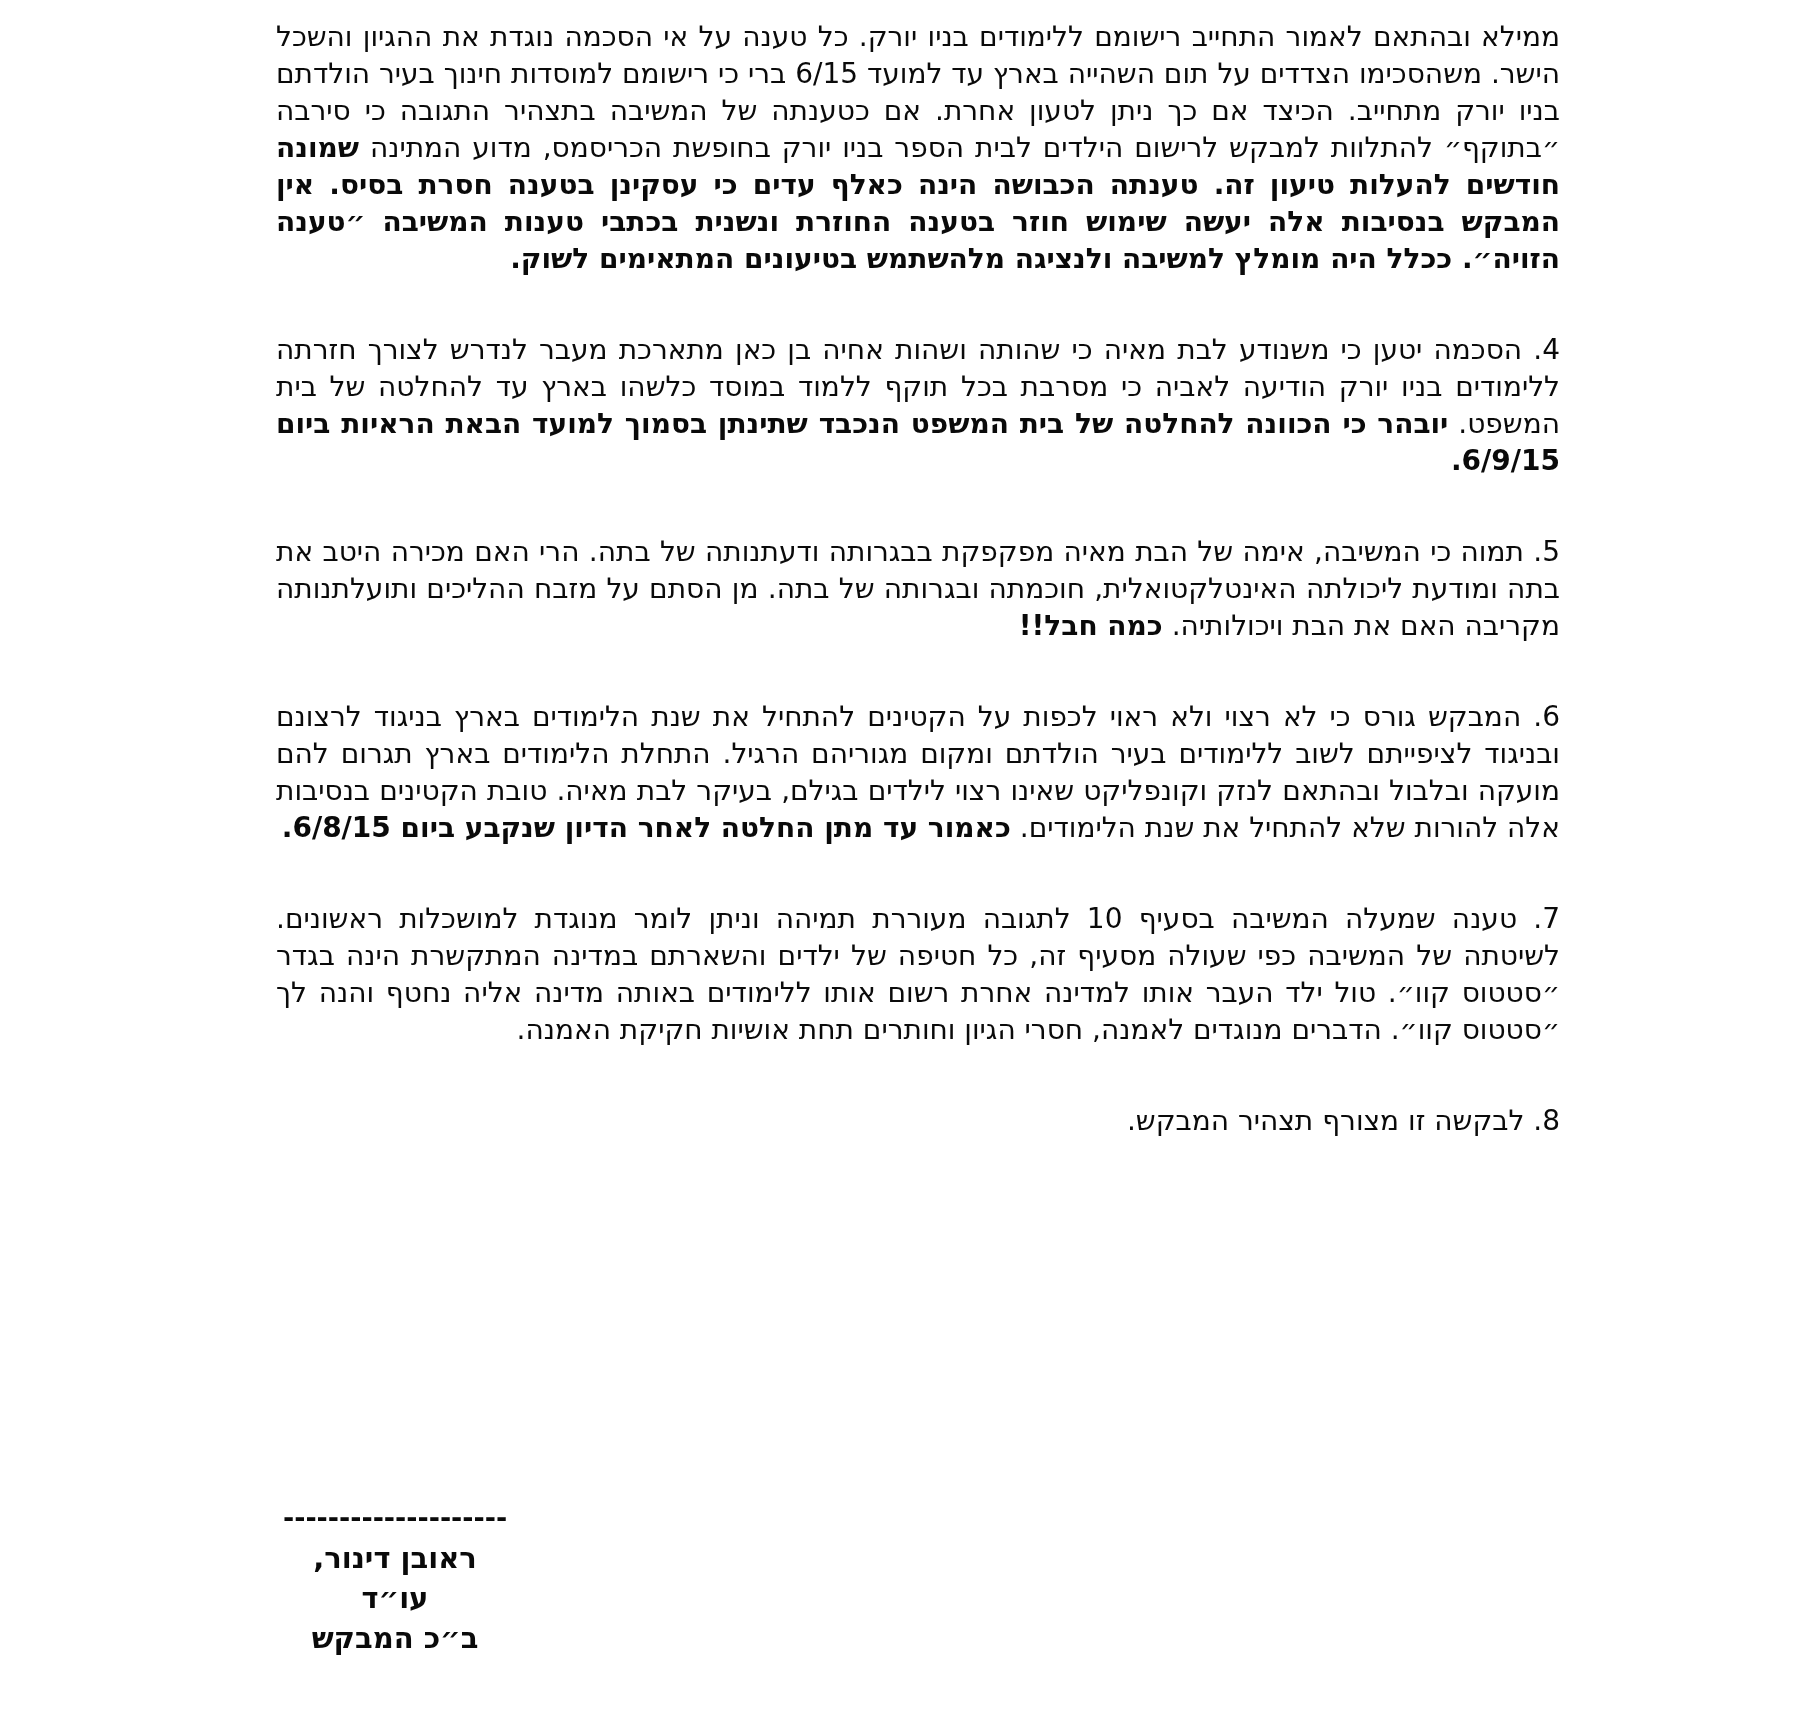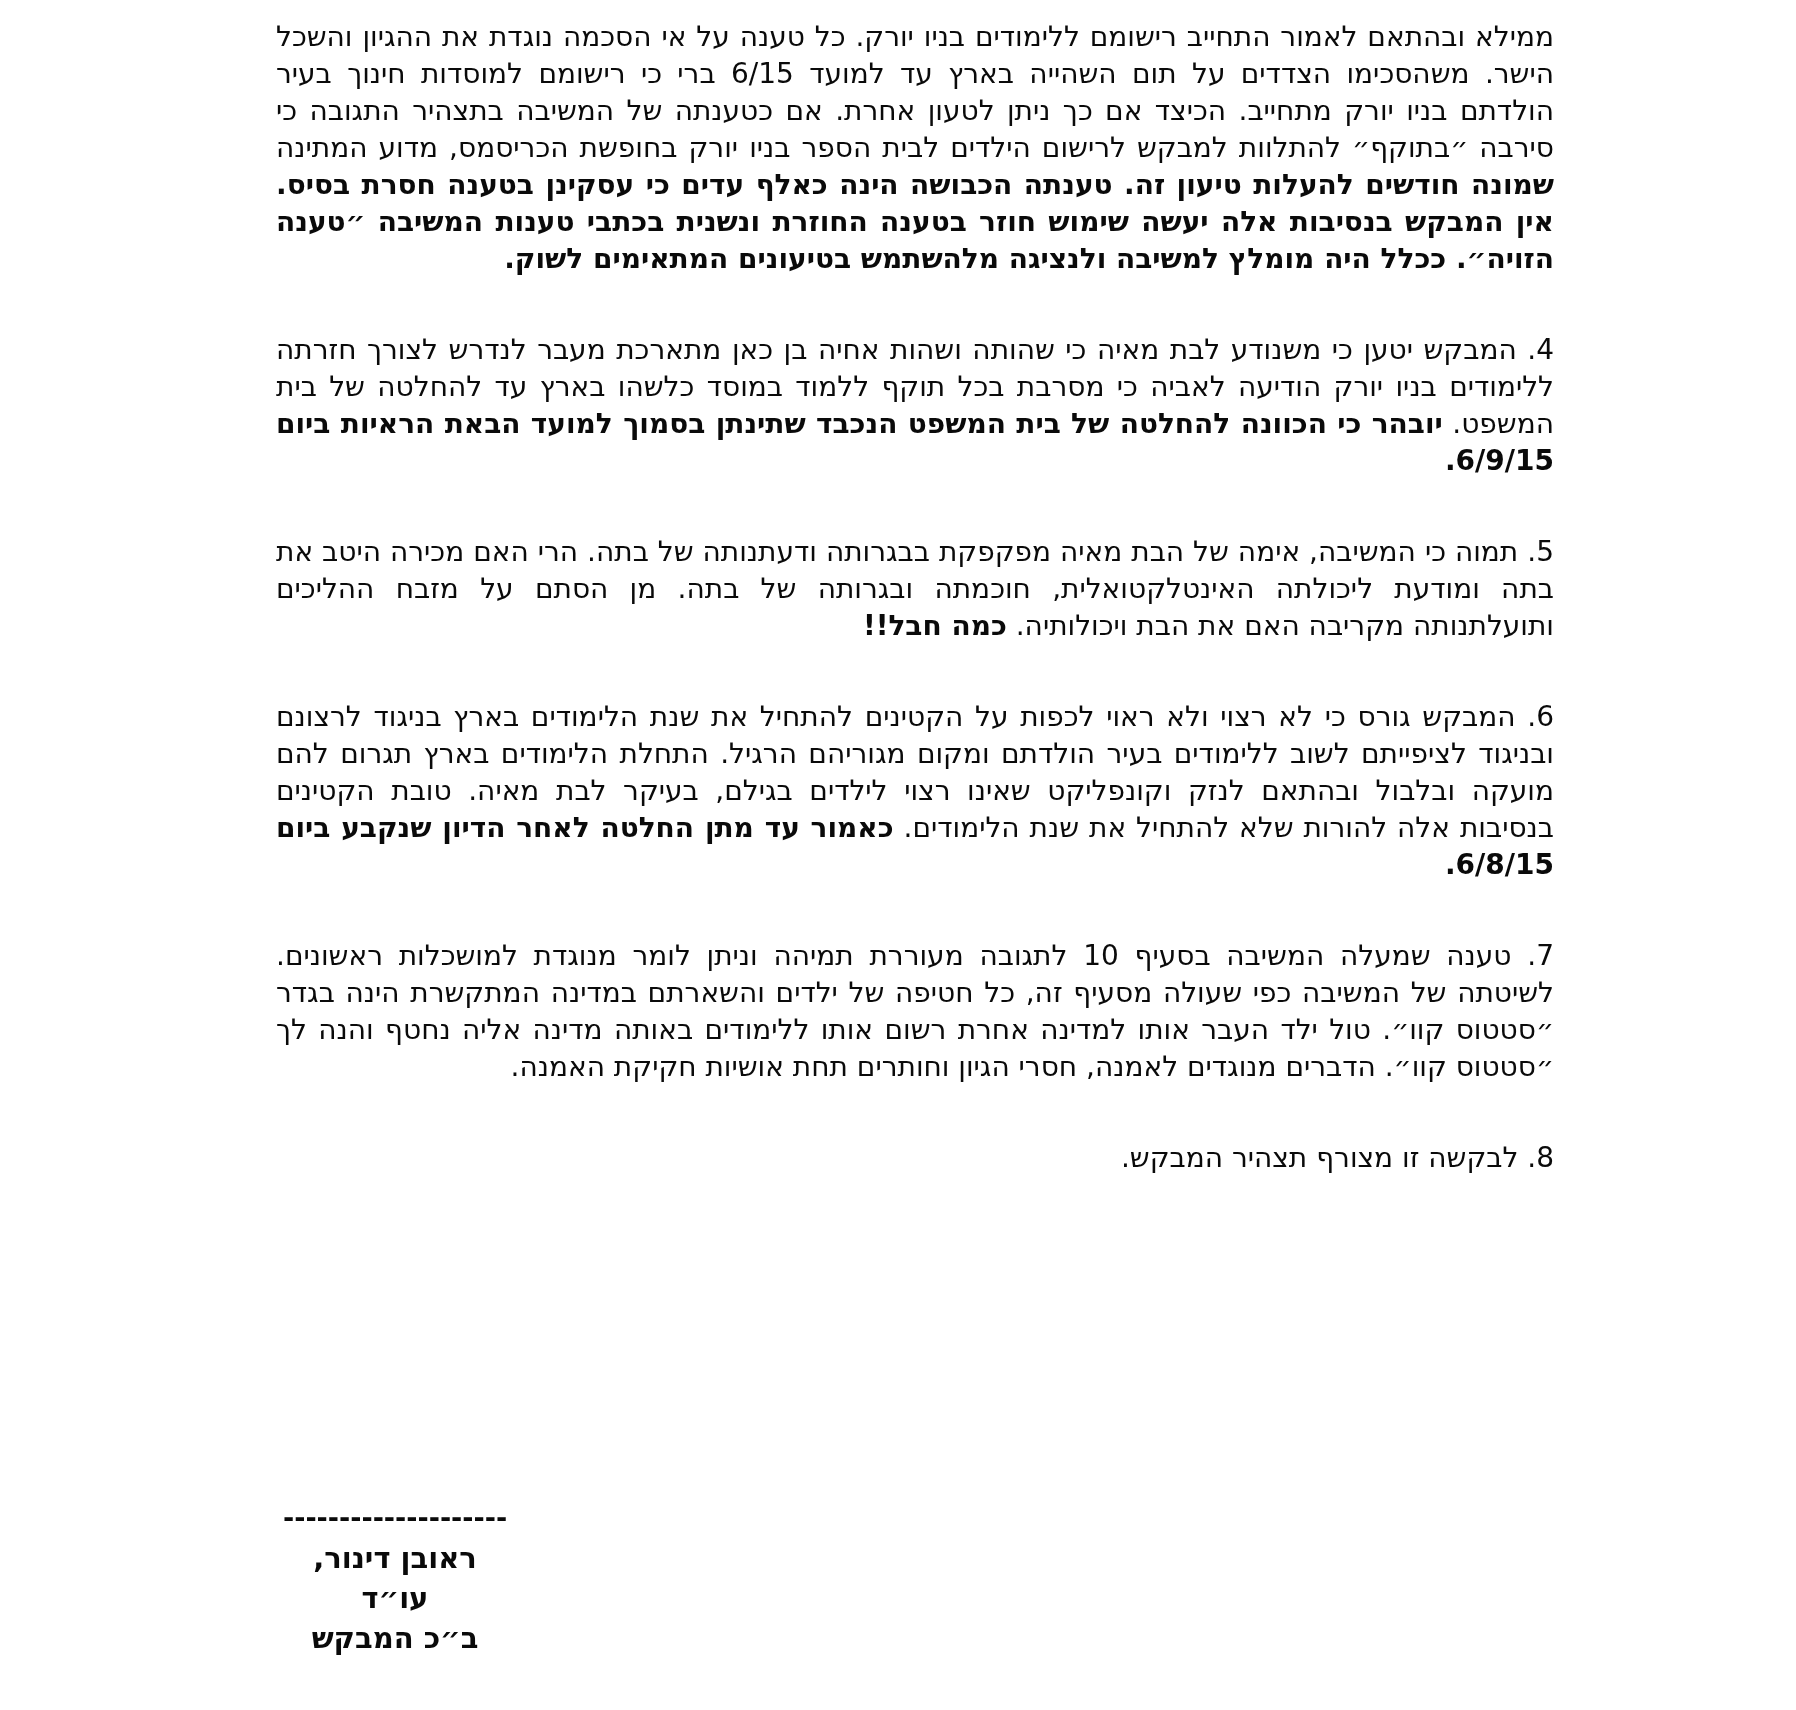--- a/index.html
+++ b/index.html
@@ -15,21 +15,21 @@
   .doc{
     position:absolute;
     top:18px;
     right:236px;
     width:1284px;
     direction:rtl;
     text-align:justify;
     font-size:28px;
     line-height:37px;
   }
-  .para{margin:0 6px 54px 0;}
+  .para{margin:0 0 54px 0;}
   .b{font-weight:700;}
   .num{white-space:nowrap;}
   .signature{
     position:absolute;
     top:1498px;
     left:283px;
     width:224px;
     direction:rtl;
     text-align:center;
     font-size:29px;
@@ -60,21 +60,21 @@
 
   <div class="doc">
 
     <p class="para intro">
       <span>ממילא ובהתאם לאמור התחייב רישומם ללימודים בניו יורק. כל טענה על אי הסכמה נוגדת את ההגיון והשכל הישר. משהסכימו הצדדים על תום השהייה בארץ עד למועד 6/15 ברי כי רישומם למוסדות חינוך בעיר הולדתם בניו יורק מתחייב. הכיצד אם כך ניתן לטעון אחרת. אם כטענתה של המשיבה בתצהיר התגובה כי סירבה ״בתוקף״ להתלוות למבקש לרישום הילדים לבית הספר בניו יורק בחופשת הכריסמס, מדוע המתינה</span>
       <span class="b">שמונה חודשים להעלות טיעון זה. טענתה הכבושה הינה כאלף עדים כי עסקינן בטענה חסרת בסיס. אין המבקש בנסיבות אלה יעשה שימוש חוזר בטענה החוזרת ונשנית בכתבי טענות המשיבה ״טענה הזויה״. ככלל היה מומלץ למשיבה ולנציגה מלהשתמש בטיעונים המתאימים לשוק.</span>
     </p>
 
     <p class="para numbered">
       <span class="num">4.</span>
-      <span>המבקש יטען כי משנודע לבת מאיה כי שהותה ושהות אחיה בן כאן מתארכת מעבר לנדרש לצורך חזרתה ללימודים בניו יורק הודיעה לאביה כי מסרבת בכל תוקף ללמוד במוסד כלשהו בארץ עד להחלטה של בית המשפט.</span>
+      <span>הסכמה יטען כי משנודע לבת מאיה כי שהותה ושהות אחיה בן כאן מתארכת מעבר לנדרש לצורך חזרתה ללימודים בניו יורק הודיעה לאביה כי מסרבת בכל תוקף ללמוד במוסד כלשהו בארץ עד להחלטה של בית המשפט.</span>
       <span class="b">יובהר כי הכוונה להחלטה של בית המשפט הנכבד שתינתן בסמוך למועד הבאת הראיות ביום 6/9/15.</span>
     </p>
 
     <p class="para numbered">
       <span class="num">5.</span>
       <span>תמוה כי המשיבה, אימה של הבת מאיה מפקפקת בבגרותה ודעתנותה של בתה. הרי האם מכירה היטב את בתה ומודעת ליכולתה האינטלקטואלית, חוכמתה ובגרותה של בתה. מן הסתם על מזבח ההליכים ותועלתנותה מקריבה האם את הבת ויכולותיה.</span>
       <span class="b">כמה חבל!!</span>
     </p>
 
     <p class="para numbered">

